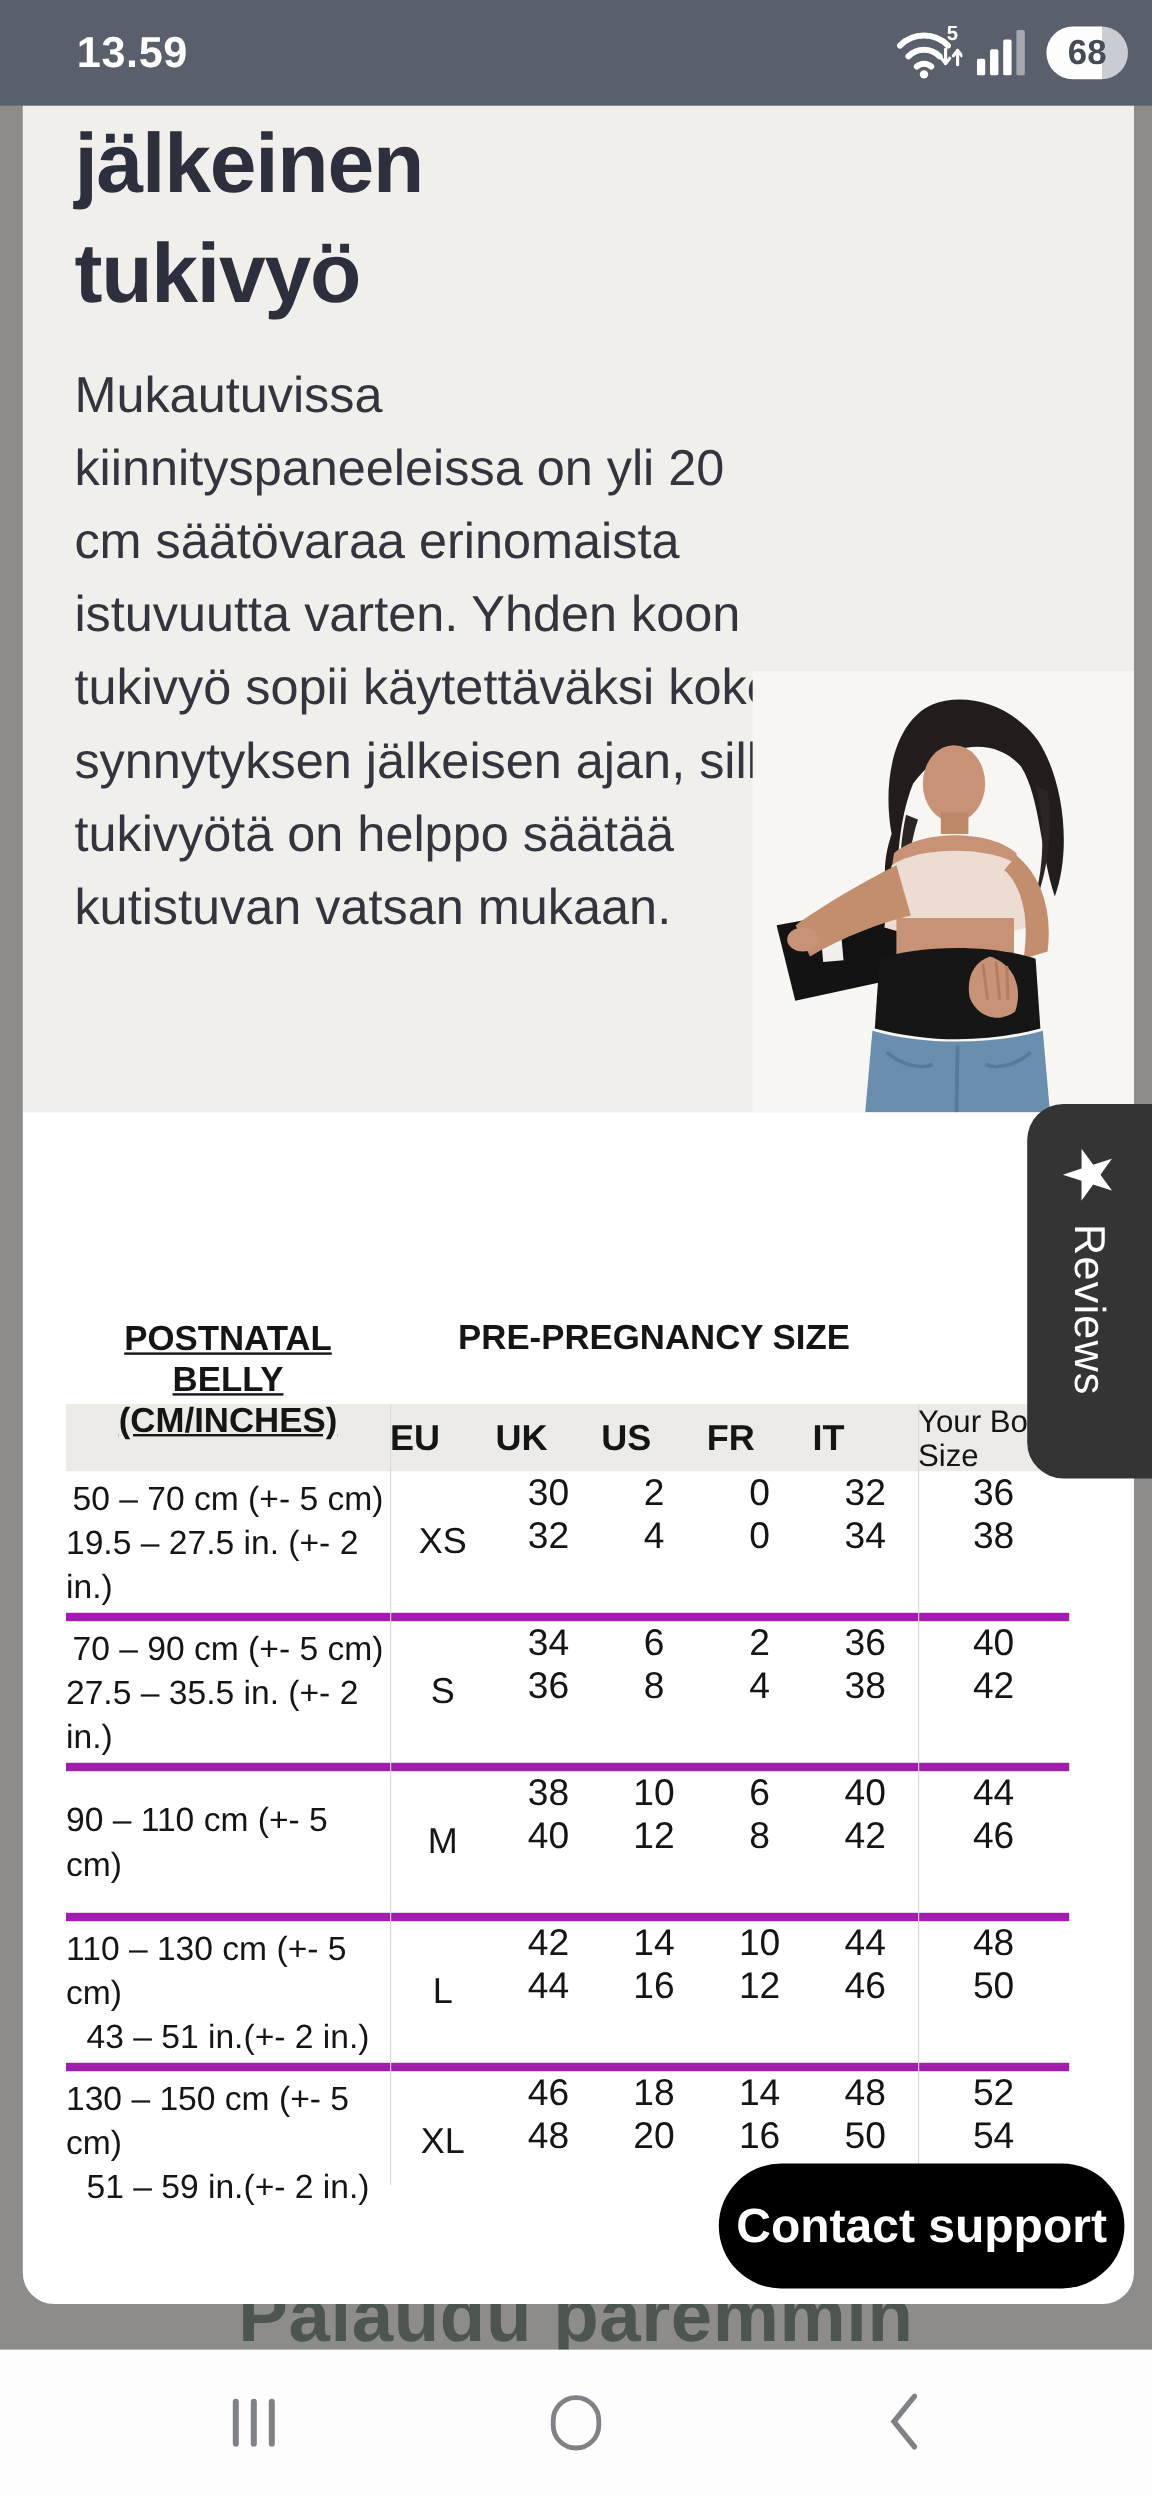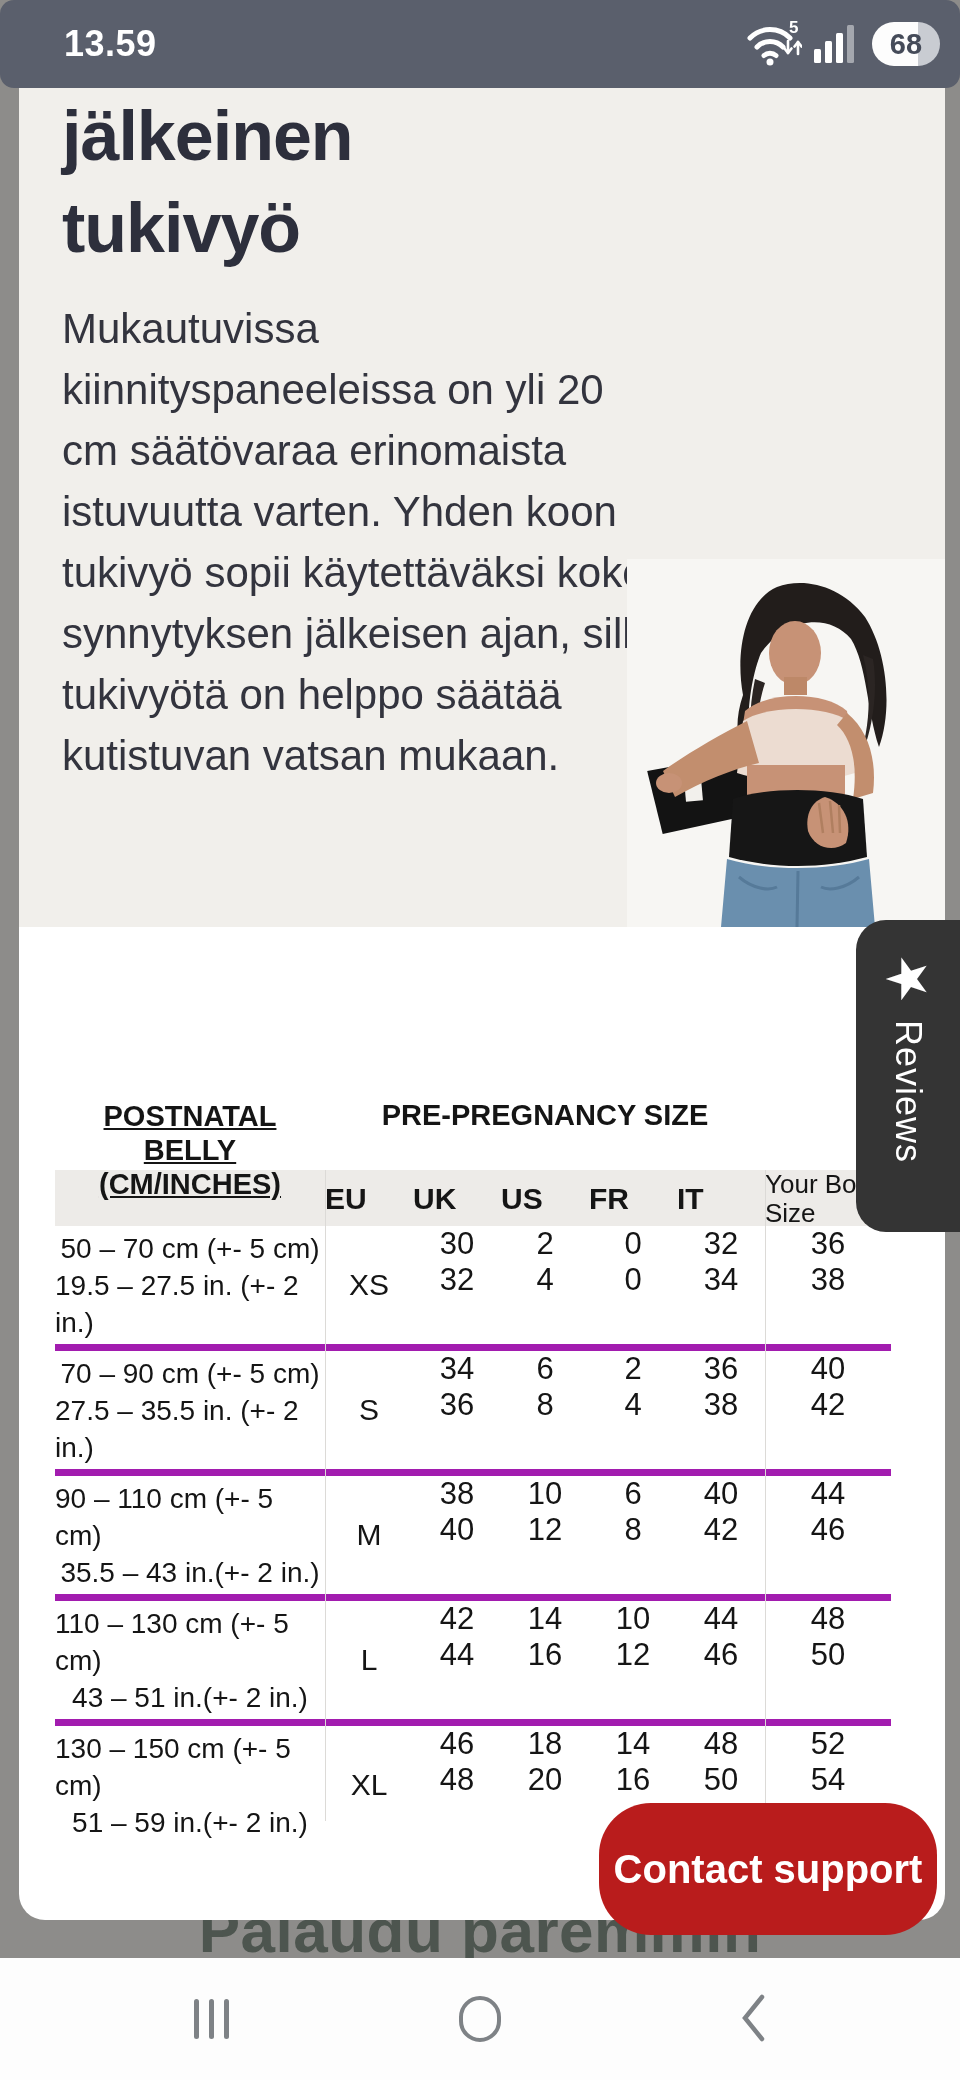--- a/index.html
+++ b/index.html
@@ -6,21 +6,21 @@
   html,body { background:#333; }
   body { font-family:"Liberation Sans", sans-serif; }
   .screen{
     position:relative; width:960px; height:2080px; overflow:hidden;
     background:#8d8c8a; font-family:"Liberation Sans", sans-serif;
   }
   
   .status-bar{
     position:absolute; top:0; left:0; width:960px; height:88px;
     background:#5a5f6c; z-index:6; display:flex; align-items:center;
-    justify-content:space-between; padding:0 20px 0 64px; color:#fff;border-radius:14px;
+    justify-content:space-between; padding:0 20px 0 64px; color:#fff;
   }
   .sb-time{ font-size:36px; font-weight:700; letter-spacing:.5px; }
   .sb-right{ display:flex; align-items:center; gap:12px; }
   .battery{
     width:68px; height:44px; border-radius:22px;
     background:linear-gradient(90deg,#fdfdfd 0 68%,#c9ccd2 68% 100%);
     color:#454b59; font-size:29px; font-weight:700;
     display:flex; align-items:center; justify-content:center;
   }
   
@@ -82,22 +82,22 @@
   .reviews-star{
     color:#fff; font-size:56px; line-height:56px; margin-top:30px;
     transform:rotate(-18deg);
   }
   .reviews-label{
     margin-top:14px; color:#fff; font-size:36px; letter-spacing:1px;
     writing-mode:vertical-rl;
   }
   
   .contact-btn{
-    position:absolute; left:599px; top:1803px; width:338px; height:132px;
-    border-radius:52px; background:#b91c1c; z-index:3; border:none; cursor:pointer;
+    position:absolute; left:599px; top:1803px; width:338px; height:104px;
+    border-radius:52px; background:#000000; z-index:3; border:none; cursor:pointer;
     display:flex; align-items:center; justify-content:center;
     color:#fff; font-size:40px; font-weight:600; font-family:"Liberation Sans", sans-serif;
   }
   
   .nav-bar{
     position:absolute; left:0; top:1958px; width:960px; height:122px;
     background:#fdfdfd; z-index:6; display:flex; align-items:center;
   }
   .nav-btn{ position:absolute; top:0; height:122px; width:140px; display:flex;
     align-items:center; justify-content:center; background:none; border:none; cursor:pointer; }
@@ -269,21 +269,20 @@
         <div>
             <div class="ncell">40</div>
             <div class="ncell">42</div>
           </div>
         <div class="cell-size">S</div>
       </div>
 
       <div class="trow">
         <div class="cell-range">
           <span>90 – 110 cm (+- 5 cm)</span>
-            <span>35.5 – 43 in.(+- 2 in.)</span>
         </div>
         <div>
             <div class="ncell">38</div>
             <div class="ncell">40</div>
           </div>
         <div>
             <div class="ncell">10</div>
             <div class="ncell">12</div>
           </div>
         <div>

